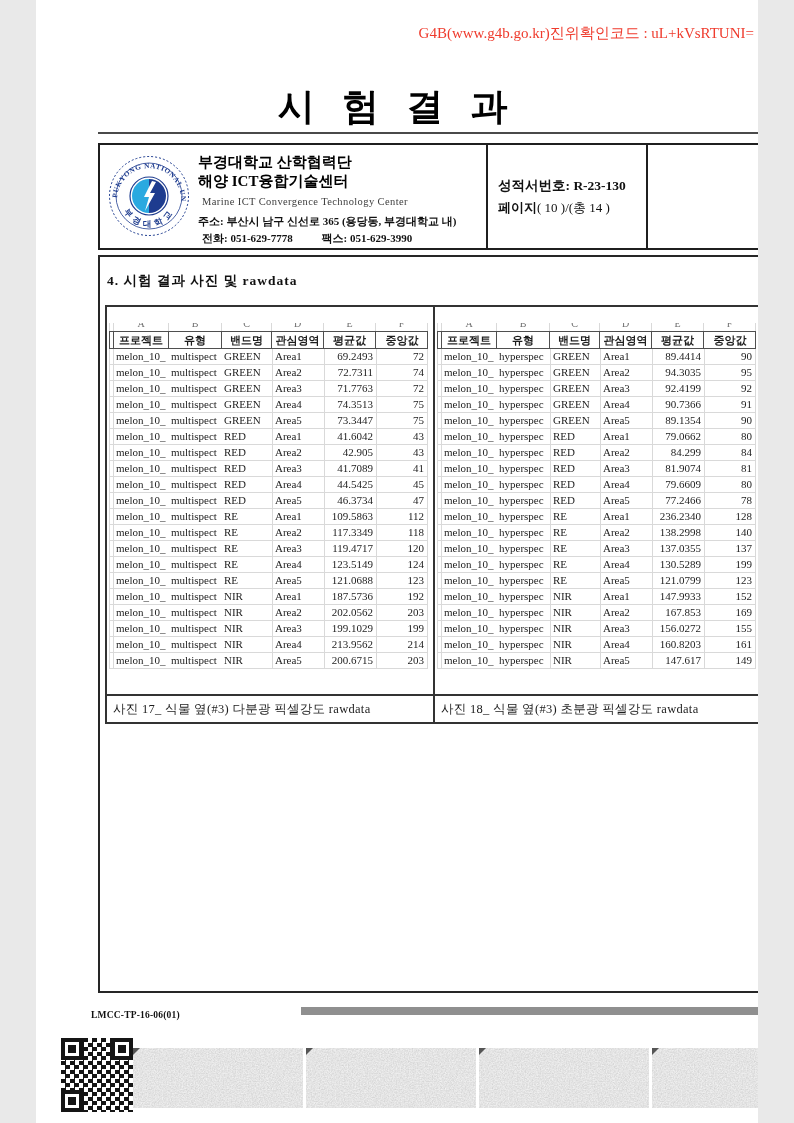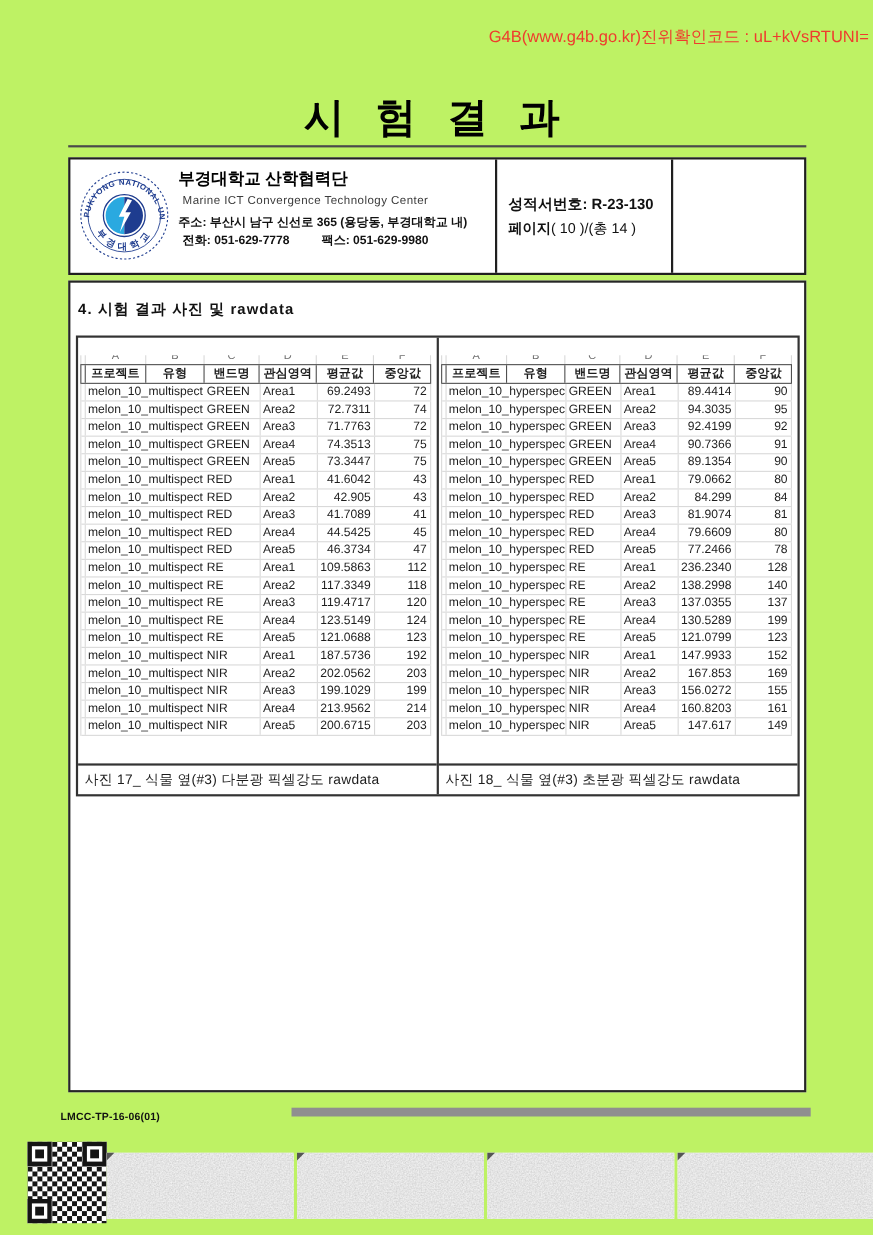--- a/index.html
+++ b/index.html
@@ -1,17 +1,17 @@
 <!DOCTYPE html>
 <html><head>
 <meta charset="utf-8">
 <style>
   html,body{margin:0;padding:0;background:#e9e9e9;}
-  .page{position:relative;width:794px;height:1123px;background:#bef264;
-        font-family:Liberation Sans, sans-serif;overflow:hidden;margin:0 auto;color:#111;}
+  .page{position:relative;width:722px;height:1123px;background:#ffffff;
+        font-family:Liberation Serif, serif;overflow:hidden;margin:0 auto;color:#111;}
 
   
   .verify-code{position:absolute;top:24px;right:4px;font-size:15px;color:#ef3b2d;font-weight:400;}
 
   
   .doc-title{position:absolute;top:82px;left:0;width:100%;text-align:center;
              font-size:37px;font-weight:bold;letter-spacing:9px;color:#000;}
   .title-rule{position:absolute;top:132px;left:62px;width:671px;border-top:2px solid #4a4a4a;}
 
   
@@ -113,25 +113,26 @@
             <textPath href="#arcBot" startOffset="4">부경대학교</textPath>
           </text>
           <circle cx="41" cy="41" r="19" fill="none" stroke="#1e3c8f" stroke-width="1.2"></circle>
           <path d="M 41,24 A 17,17 0 0 0 41,58 Z" fill="#2aa9e0"></path>
           <path d="M 41,24 A 17,17 0 0 1 41,58 Z" fill="#1e3c8f"></path>
           <polygon points="44,26 36,42 41,42 37,56 47,38 42,38 48,27" fill="#ffffff"></polygon>
         </svg>
       </div>
       <div class="org-text">
         <div class="org-kr">부경대학교 산학협력단</div>
+        <div class="org-kr">해양 ICT융합기술센터</div>
         <div class="org-en">Marine ICT Convergence Technology Center</div>
         <div class="org-addr">주소: 부산시 남구 신선로 365 (용당동, 부경대학교 내)</div>
         <div class="org-contact">
           <span>전화: 051-629-7778</span>
-          <span class="fax">팩스:  051-629-9980</span>
+          <span class="fax">팩스:  051-629-3990</span>
         </div>
       </div>
     </div>
     <div class="hb-cell hb-report">
       <div class="report-line">
         <span>성적서번호:</span>
         <span>R-23-130</span>
       </div>
       <div class="page-line">
         <span class="lbl">페이지</span><span>( 10 )/(총 14 )</span>

